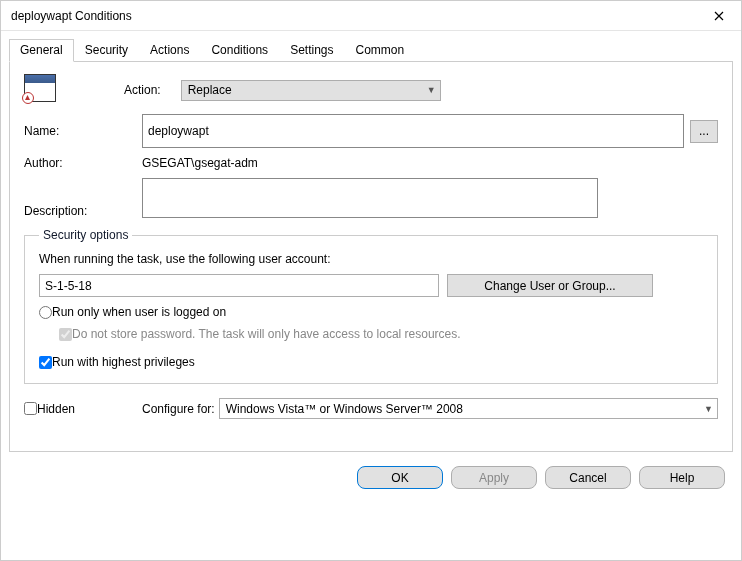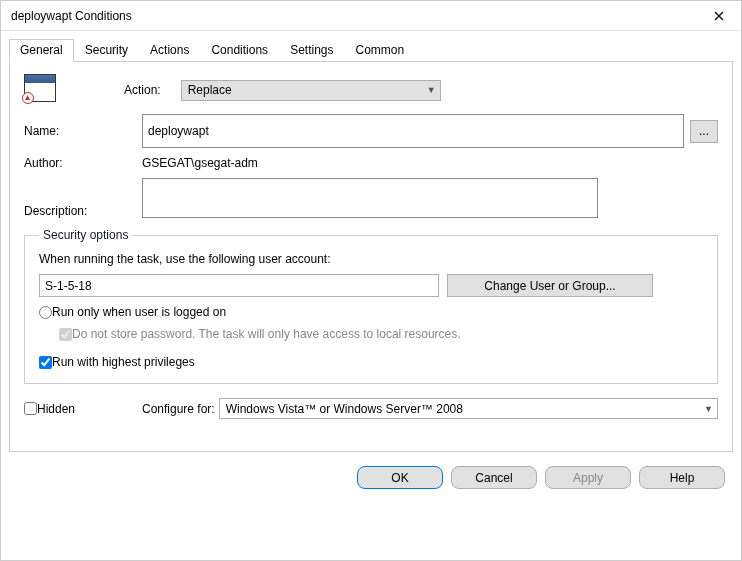--- a/index.html
+++ b/index.html
@@ -292,24 +292,24 @@
         <span class="chev">▼</span>
       </div>
     </div>
 
   </div>
 
   <div class="bottom-buttons">
     <div class="btn std default">
         <span>OK</span>
       </div>
+    <div class="btn std disabled-btn">
+        <span>Apply</span>
+      </div>
     <div class="btn std">
         <span>Cancel</span>
       </div>
-    <div class="btn std disabled-btn">
-        <span>Apply</span>
-      </div>
     <div class="btn std">
         <span>Help</span>
       </div>
   </div>
 
 </div>
 
 </body></html>

